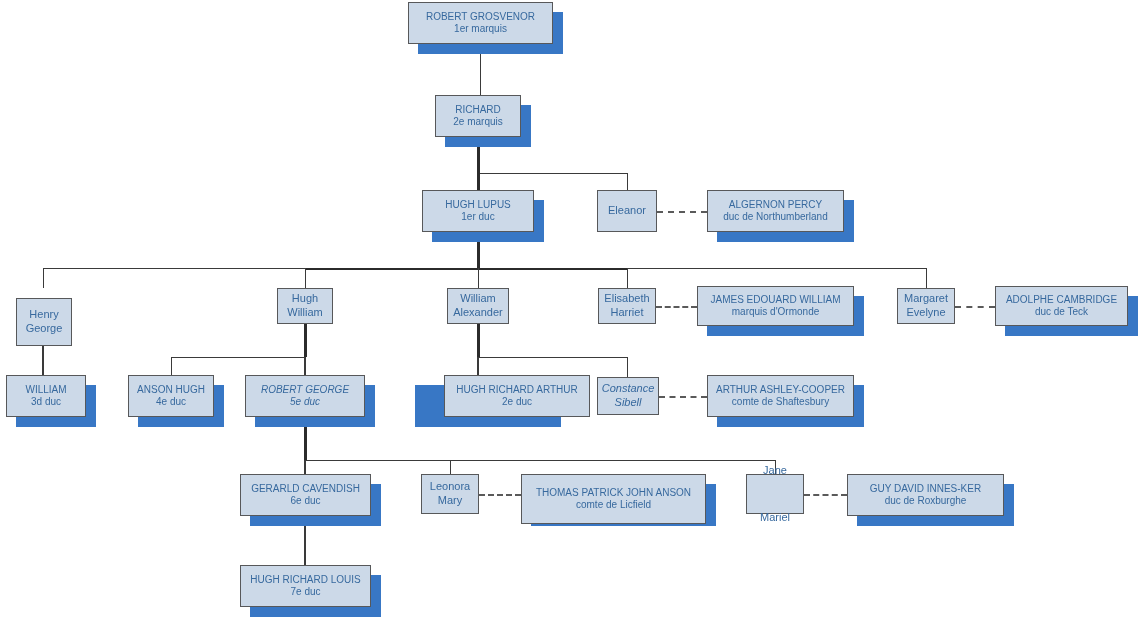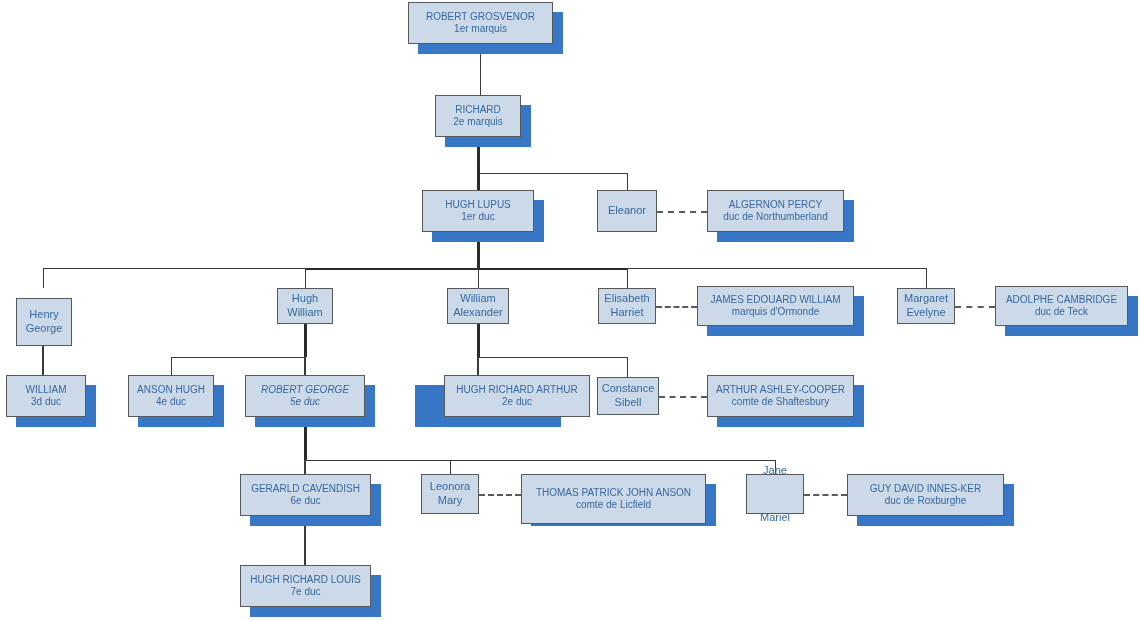--- a/index.html
+++ b/index.html
@@ -184,21 +184,21 @@
         <span class="ti">4e duc</span>
       </div>
       <div class="node big" style="left: 245px; top: 375px; width: 120px; height: 42px; font-style: italic;">
         <span class="nm">ROBERT GEORGE</span>
         <span class="ti">5e duc</span>
       </div>
       <div class="node big" style="left: 405px; top: 375px; width: 146px; height: 42px; margin-left: 39px;">
         <span class="nm">HUGH RICHARD ARTHUR</span>
         <span class="ti">2e duc</span>
       </div>
-      <div class="node small" style="left: 597px; top: 377px; width: 62px; height: 38px;">
+      <div class="node small" style="left: 597px; top: 377px; width: 62px; height: 38px; font-style: italic;">
         <span class="nm">Constance</span>
         <span class="ti">Sibell</span>
       </div>
       <div class="node big" style="left: 707px; top: 375px; width: 147px; height: 42px;">
         <span class="nm">ARTHUR ASHLEY-COOPER</span>
         <span class="ti">comte de Shaftesbury</span>
       </div>
       <div class="node big" style="left: 240px; top: 474px; width: 131px; height: 42px;">
         <span class="nm">GERARLD CAVENDISH</span>
         <span class="ti">6e duc</span>

